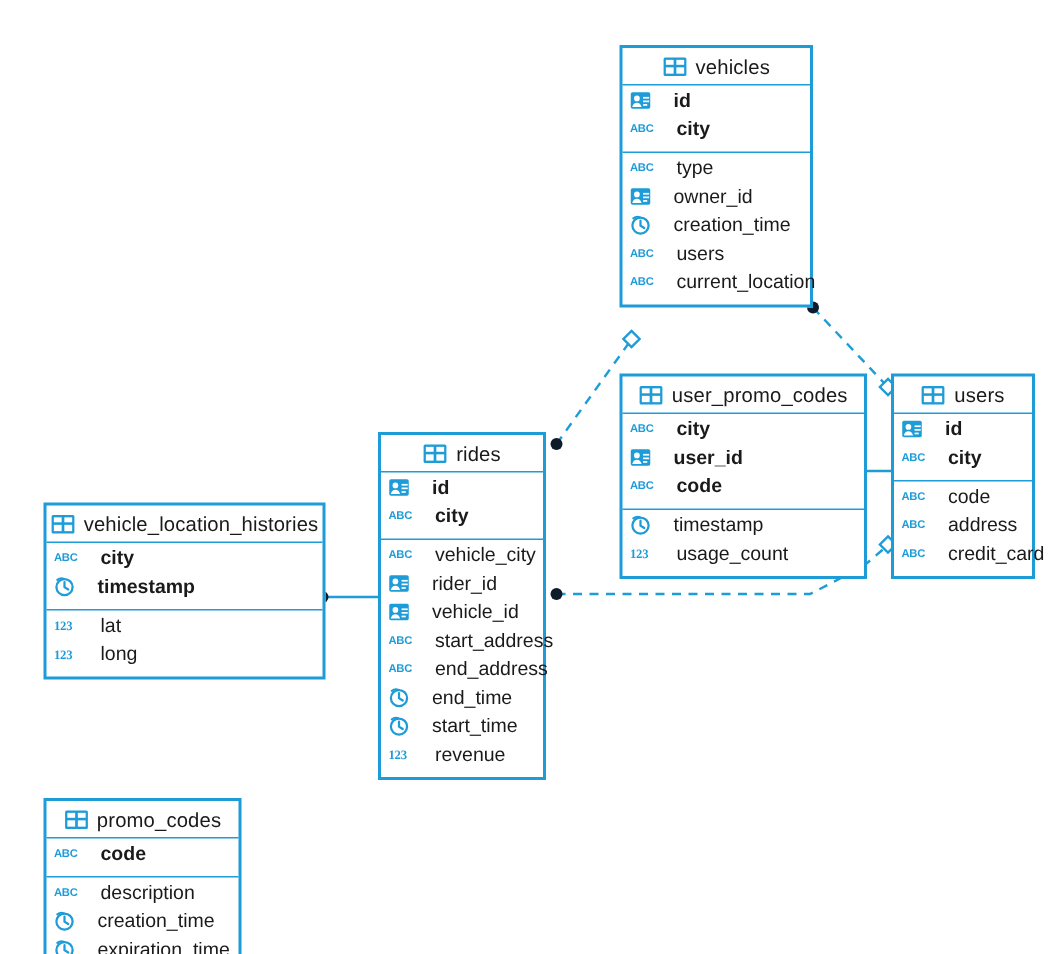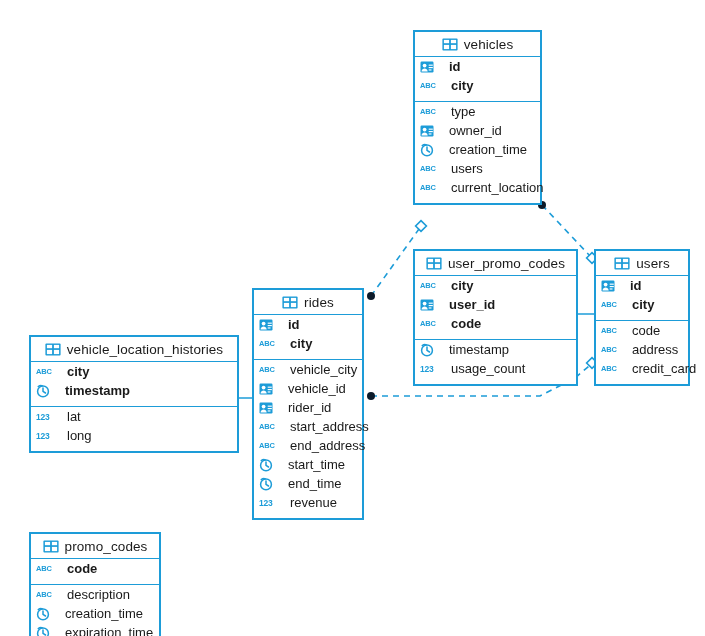--- a/index.html
+++ b/index.html
@@ -46,21 +46,21 @@
 
   .txt-ico{
     font-size:7.5px;font-weight:bold;color:#1D9CD8;
     font-family:"Liberation Sans","DejaVu Sans",sans-serif;
     line-height:14px;letter-spacing:-0.2px;
     width:16px;flex:0 0 16px;text-align:left;
   }
   .num-ico{
     font-size:8.5px;font-weight:bold;color:#1D9CD8;
     line-height:14px;letter-spacing:-0.2px;
-    width:16px;flex:0 0 16px;text-align:left;
+    width:16px;flex:0 0 16px;text-align:left;font-family:Liberation Serif, serif;
   }
 </style>
 </head>
 <body>
 
 <div id="canvas">
 
   <svg id="edges" viewBox="0 0 705 636" xmlns="http://www.w3.org/2000/svg">
       <g>
         <path d="M 371,296 L 419,229" fill="none" stroke="#1D9CD8" stroke-width="1.6" stroke-dasharray="6,5"></path>
@@ -298,70 +298,70 @@
           <span class="ico">
             <svg viewBox="0 0 14 14">
               <rect x="0.5" y="1.5" width="13" height="11" rx="1.2" fill="#1D9CD8"></rect>
               <circle cx="4.6" cy="5.6" r="1.9" fill="#ffffff"></circle>
               <path d="M1.5 11.4c0.4-2 1.6-2.9 3.1-2.9s2.7 0.9 3.1 2.9z" fill="#ffffff"></path>
               <rect x="8.7" y="4.6" width="4.1" height="1.15" fill="#ffffff"></rect>
               <rect x="8.7" y="7.0" width="4.1" height="1.15" fill="#ffffff"></rect>
               <rect x="8.7" y="9.4" width="2.8" height="1.15" fill="#ffffff"></rect>
             </svg>
           </span>
+          <span class="fname">rider_id</span>
+        </div>
+        <div class="field">
+          <span class="ico">
+            <svg viewBox="0 0 14 14">
+              <rect x="0.5" y="1.5" width="13" height="11" rx="1.2" fill="#1D9CD8"></rect>
+              <circle cx="4.6" cy="5.6" r="1.9" fill="#ffffff"></circle>
+              <path d="M1.5 11.4c0.4-2 1.6-2.9 3.1-2.9s2.7 0.9 3.1 2.9z" fill="#ffffff"></path>
+              <rect x="8.7" y="4.6" width="4.1" height="1.15" fill="#ffffff"></rect>
+              <rect x="8.7" y="7.0" width="4.1" height="1.15" fill="#ffffff"></rect>
+              <rect x="8.7" y="9.4" width="2.8" height="1.15" fill="#ffffff"></rect>
+            </svg>
+          </span>
           <span class="fname">vehicle_id</span>
         </div>
         <div class="field">
-          <span class="ico">
-            <svg viewBox="0 0 14 14">
-              <rect x="0.5" y="1.5" width="13" height="11" rx="1.2" fill="#1D9CD8"></rect>
-              <circle cx="4.6" cy="5.6" r="1.9" fill="#ffffff"></circle>
-              <path d="M1.5 11.4c0.4-2 1.6-2.9 3.1-2.9s2.7 0.9 3.1 2.9z" fill="#ffffff"></path>
-              <rect x="8.7" y="4.6" width="4.1" height="1.15" fill="#ffffff"></rect>
-              <rect x="8.7" y="7.0" width="4.1" height="1.15" fill="#ffffff"></rect>
-              <rect x="8.7" y="9.4" width="2.8" height="1.15" fill="#ffffff"></rect>
-            </svg>
-          </span>
-          <span class="fname">rider_id</span>
-        </div>
-        <div class="field">
           <span class="txt-ico">ABC</span>
           <span class="fname">start_address</span>
         </div>
         <div class="field">
           <span class="txt-ico">ABC</span>
           <span class="fname">end_address</span>
         </div>
         <div class="field">
           <span class="ico">
             <svg viewBox="0 0 14 14">
               <circle cx="7" cy="7.4" r="5.4" fill="none" stroke="#1D9CD8" stroke-width="1.5"></circle>
               <path d="M7 4.1 L7 7.4 L9.5 9.0" fill="none" stroke="#1D9CD8" stroke-width="1.5" stroke-linecap="round"></path>
               <path d="M2.2 2.6 Q4.3 0.9 6.4 1.8" fill="none" stroke="#1D9CD8" stroke-width="1.4" stroke-linecap="round"></path>
             </svg>
           </span>
+          <span class="fname">end_time</span>
+        </div>
+        <div class="field">
+          <span class="ico">
+            <svg viewBox="0 0 14 14">
+              <circle cx="7" cy="7.4" r="5.4" fill="none" stroke="#1D9CD8" stroke-width="1.5"></circle>
+              <path d="M7 4.1 L7 7.4 L9.5 9.0" fill="none" stroke="#1D9CD8" stroke-width="1.5" stroke-linecap="round"></path>
+              <path d="M2.2 2.6 Q4.3 0.9 6.4 1.8" fill="none" stroke="#1D9CD8" stroke-width="1.4" stroke-linecap="round"></path>
+            </svg>
+          </span>
           <span class="fname">start_time</span>
-        </div>
-        <div class="field">
-          <span class="ico">
-            <svg viewBox="0 0 14 14">
-              <circle cx="7" cy="7.4" r="5.4" fill="none" stroke="#1D9CD8" stroke-width="1.5"></circle>
-              <path d="M7 4.1 L7 7.4 L9.5 9.0" fill="none" stroke="#1D9CD8" stroke-width="1.5" stroke-linecap="round"></path>
-              <path d="M2.2 2.6 Q4.3 0.9 6.4 1.8" fill="none" stroke="#1D9CD8" stroke-width="1.4" stroke-linecap="round"></path>
-            </svg>
-          </span>
-          <span class="fname">end_time</span>
         </div>
         <div class="field">
           <span class="num-ico">123</span>
           <span class="fname">revenue</span>
         </div>
       </div>
     </div>
-    <div class="table-box" style="left: 29px; top: 335px; width: 210px;">
+    <div class="table-box" style="left: 29px; top: 335px; width: 188px;">
       <div class="tbl-header">
         <span class="hdr-ico">
           <svg viewBox="0 0 16 13">
             <rect x="0.4" y="0.4" width="15.2" height="12.2" rx="1" fill="#1D9CD8"></rect>
             <rect x="1.9" y="1.9" width="5.2" height="3.3" fill="#ffffff"></rect>
             <rect x="8.9" y="1.9" width="5.2" height="3.3" fill="#ffffff"></rect>
             <rect x="1.9" y="6.9" width="5.2" height="4.2" fill="#ffffff"></rect>
             <rect x="8.9" y="6.9" width="5.2" height="4.2" fill="#ffffff"></rect>
           </svg>
         </span>

